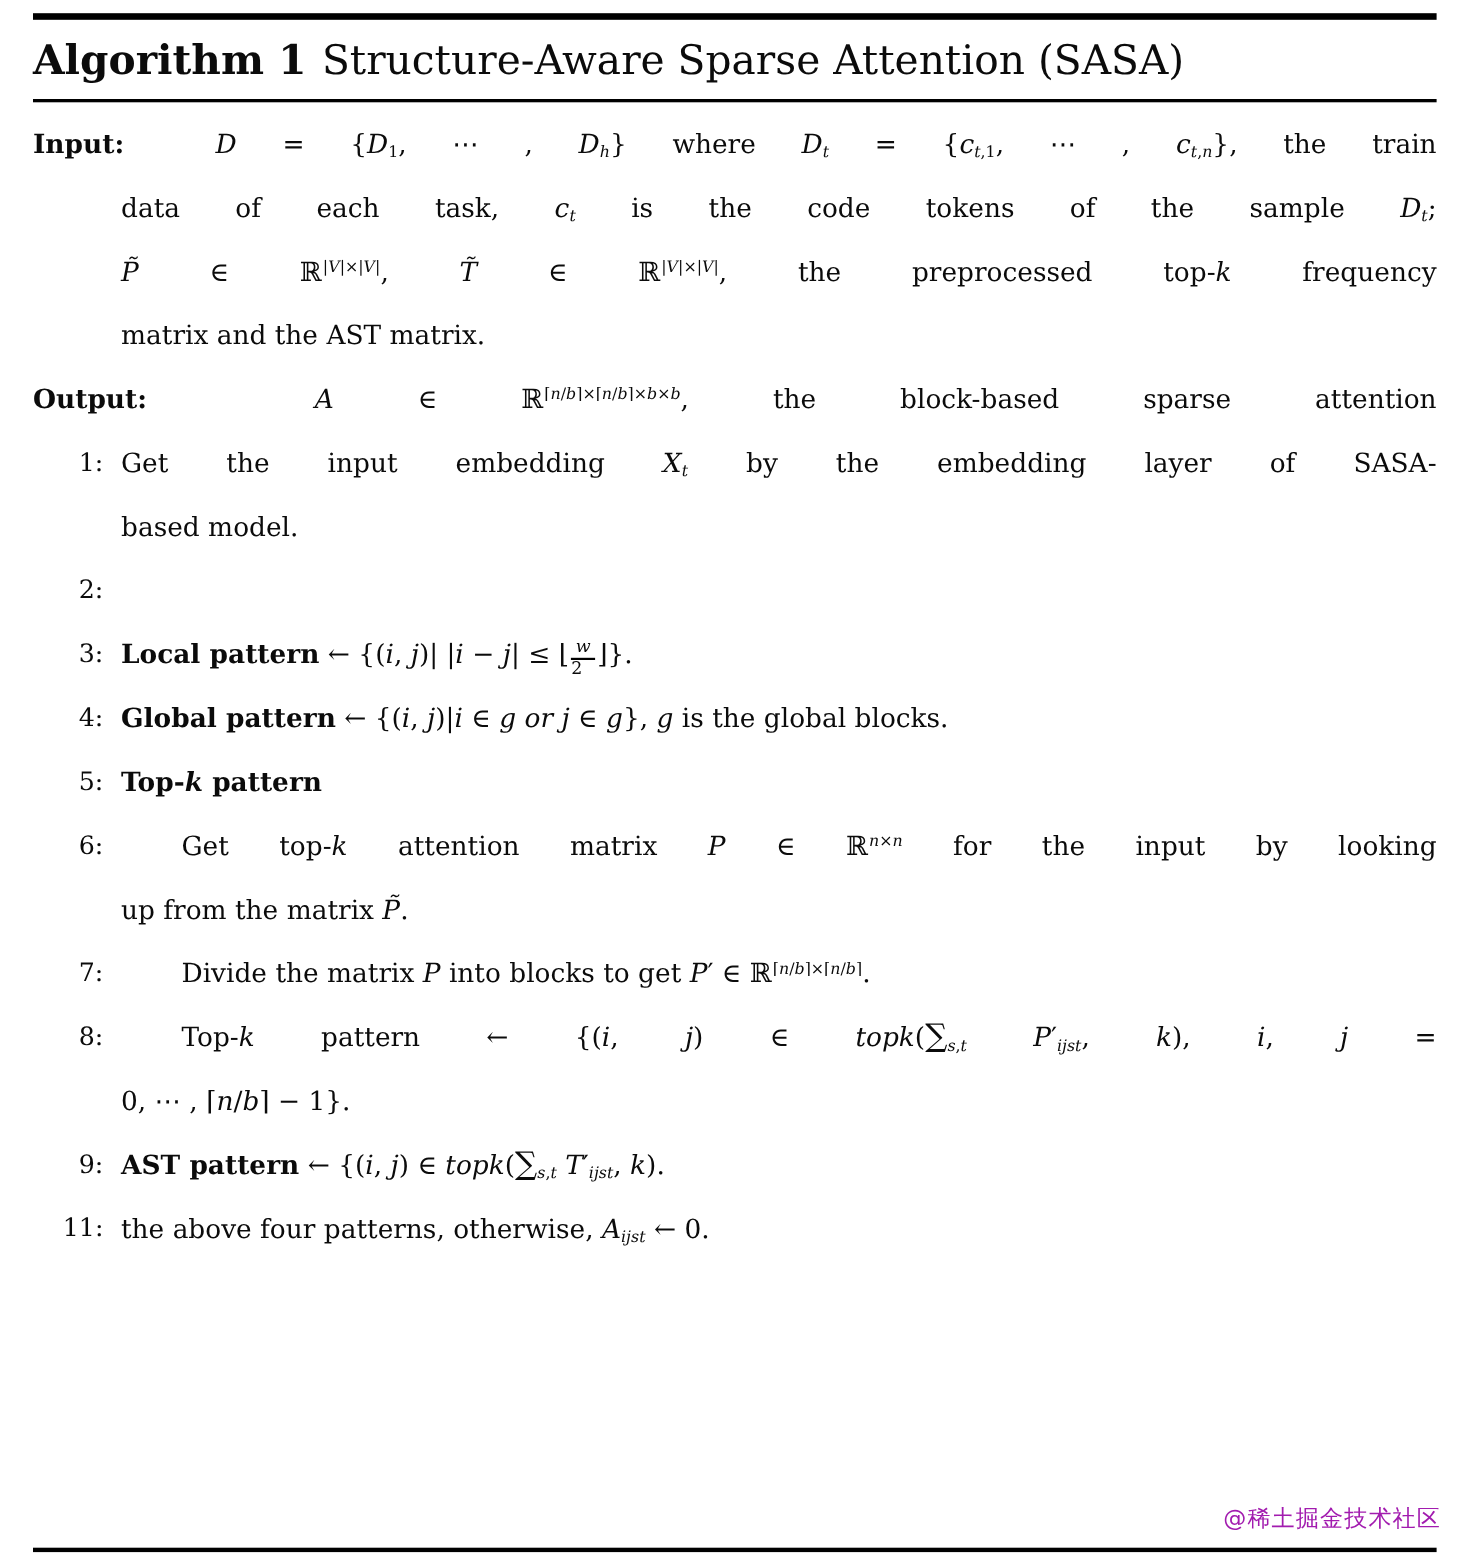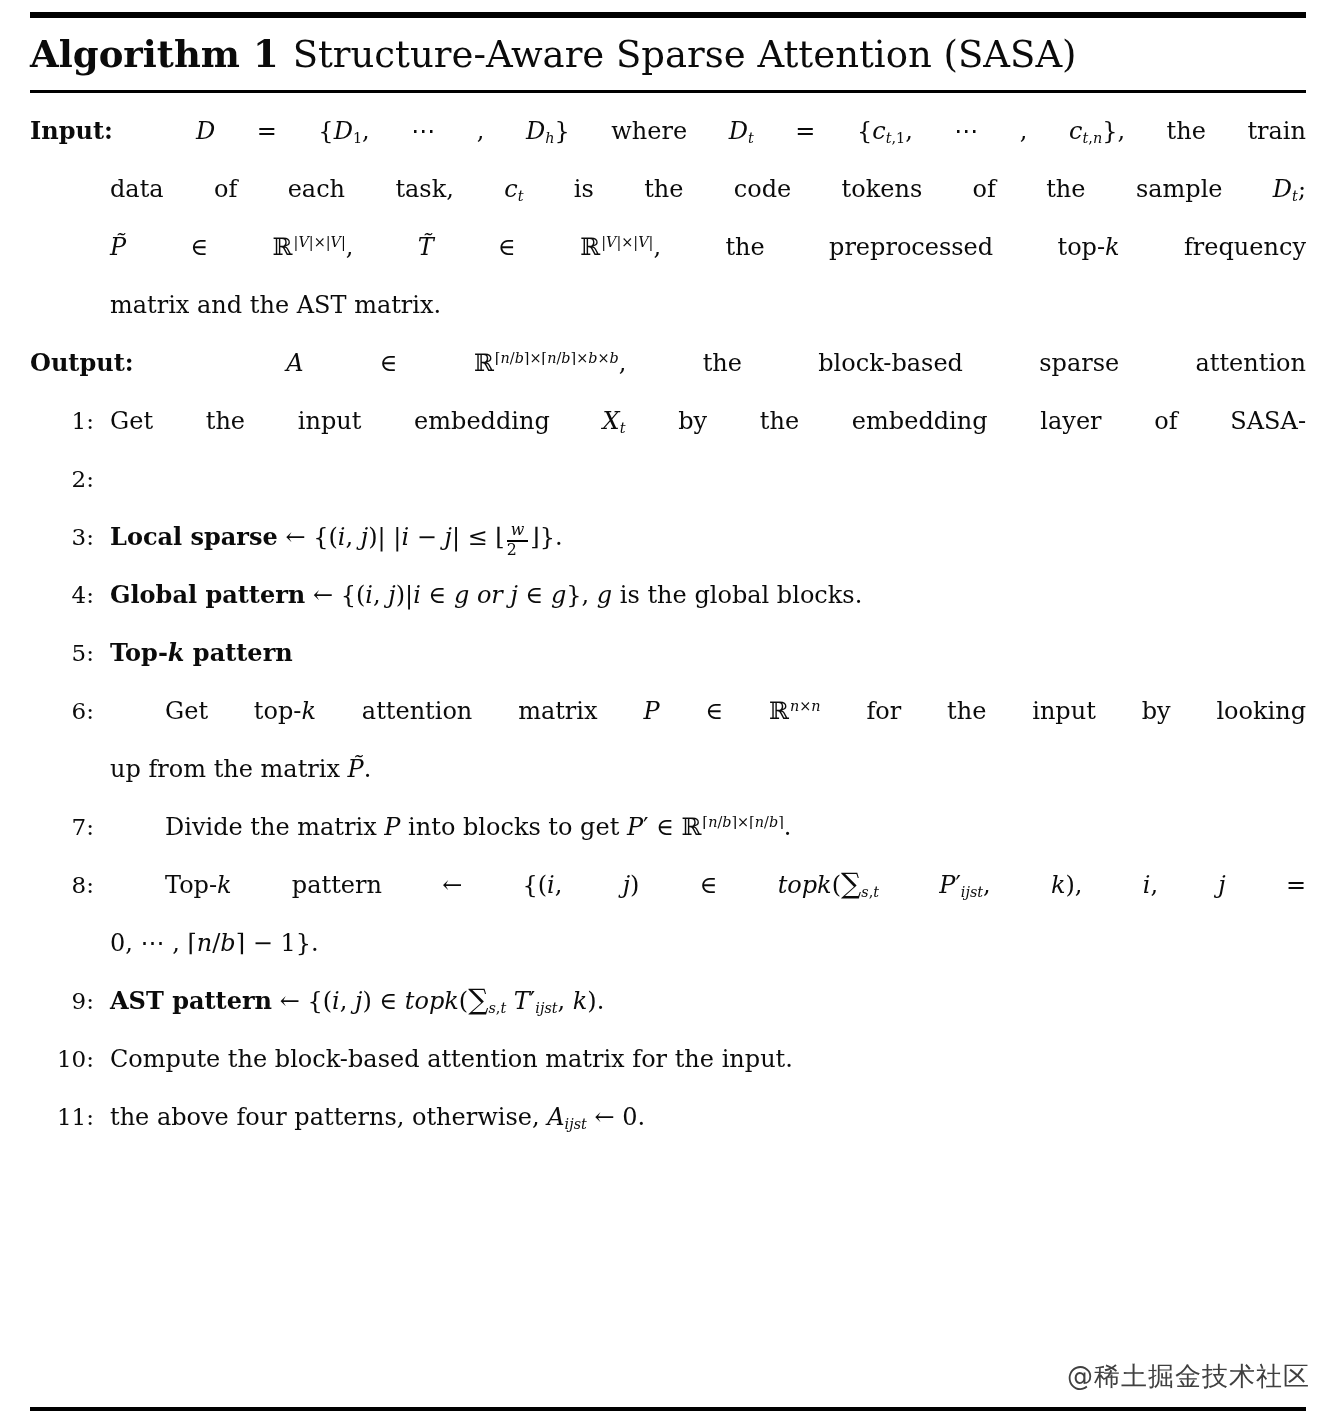--- a/index.html
+++ b/index.html
@@ -125,22 +125,22 @@
     padding: 0 4px 1px 4px;
   }
   .frac .fd {
     display: block;
   }
   .watermark {
     position: absolute;
     right: 26px;
     bottom: 30px;
     font-family: "DejaVu Sans", "Liberation Sans", sans-serif;
-    font-size: 26px;
-    color: #404040;
+    font-size: 21px;
+    color: #a21caf;
     letter-spacing: 1px;
   }
 </style>
 </head>
 <body>
 
 <div class="page">
 
   <div class="rule-top"></div>
 
@@ -164,33 +164,34 @@
     <div class="io">
       <div class="io-body">
         <div class="line first"><b>Output:</b>&nbsp; <i>A</i> ∈ ℝ<sup>⌈<i>n</i>/<i>b</i>⌉×⌈<i>n</i>/<i>b</i>⌉×<i>b</i>×<i>b</i></sup>, the block-based sparse attention</div>
       </div>
     </div>
 
     <div class="step">
       <div class="num">1:</div>
       <div class="step-body">
         <div class="line first">Get the input embedding <i>X</i><sub><i>t</i></sub> by the embedding layer of SASA-</div>
+        <div class="line last">based model.</div>
       </div>
     </div>
 
     <div class="step">
       <div class="num">2:</div>
       <div class="step-body">
       </div>
     </div>
 
     <div class="step">
       <div class="num">3:</div>
       <div class="step-body">
-        <div class="line first last"><b>Local sparse</b> ← {(<i>i</i>, <i>j</i>)| |<i>i</i> − <i>j</i>| ≤ ⌊<span class="frac"><span class="fn"><i>w</i></span><span class="fd">2</span></span>⌋}.</div>
+        <div class="line first last"><b>Local pattern</b> ← {(<i>i</i>, <i>j</i>)| |<i>i</i> − <i>j</i>| ≤ ⌊<span class="frac"><span class="fn"><i>w</i></span><span class="fd">2</span></span>⌋}.</div>
       </div>
     </div>
 
     <div class="step">
       <div class="num">4:</div>
       <div class="step-body">
         <div class="line first last"><b>Global pattern</b> ← {(<i>i</i>, <i>j</i>)|<i>i</i> ∈ <i>g</i> <i>or</i> <i>j</i> ∈ <i>g</i>}, <i>g</i> is the global blocks.</div>
       </div>
     </div>
 
@@ -224,26 +225,20 @@
       </div>
     </div>
 
     <div class="step">
       <div class="num">9:</div>
       <div class="step-body">
         <div class="line first last"><b>AST pattern</b> ← {(<i>i</i>, <i>j</i>) ∈ <i>topk</i>(<span class="sum">∑</span><sub><i>s</i>,<i>t</i></sub> <i>T</i>′<sub><i>ijst</i></sub>, <i>k</i>).</div>
       </div>
     </div>
 
-    <div class="step">
-      <div class="num">10:</div>
-      <div class="step-body">
-        <div class="line first last">Compute the block-based attention matrix for the input.</div>
-      </div>
-    </div>
 
     <div class="step">
       <div class="num">11:</div>
       <div class="step-body indent">
         <div class="line last">the above four patterns, otherwise, <i>A</i><sub><i>ijst</i></sub> ← 0.</div>
       </div>
     </div>
 
   </div>
 

